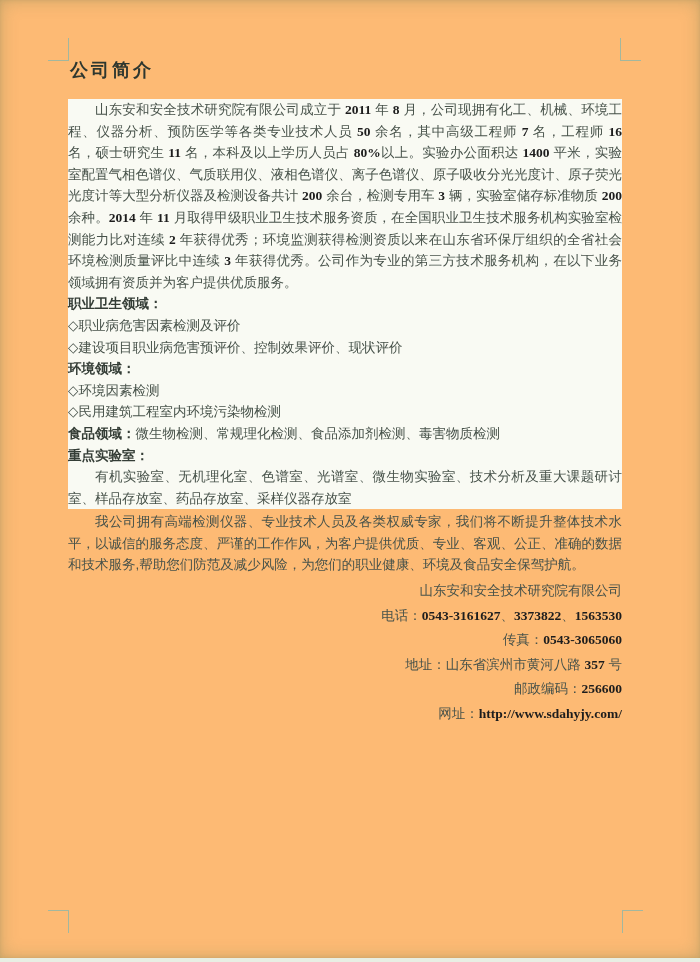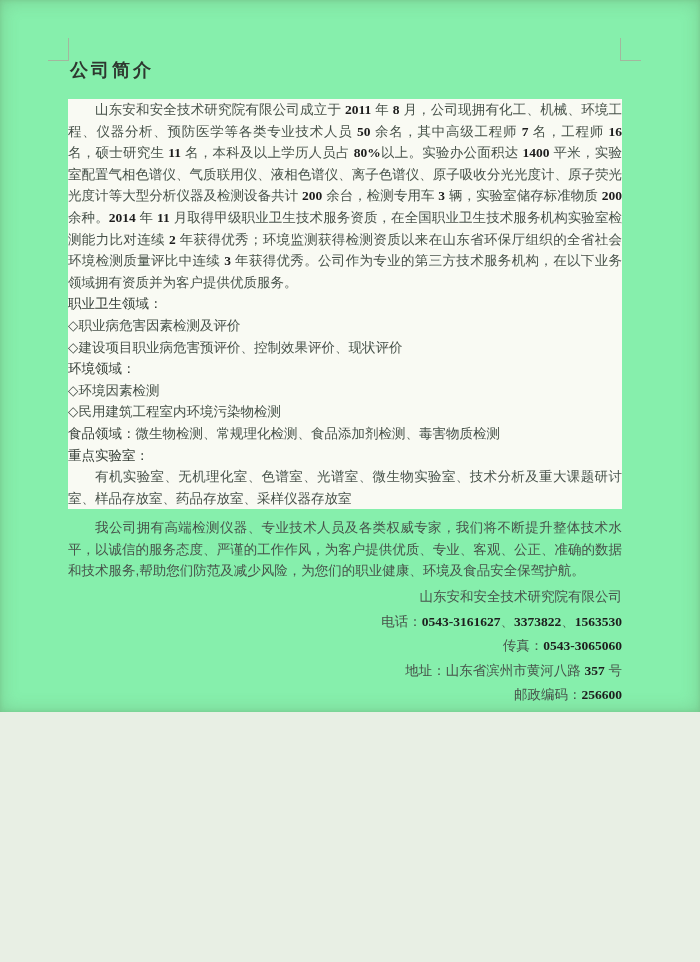--- a/index.html
+++ b/index.html
@@ -1,20 +1,20 @@
 <!DOCTYPE html>
 <html><head>
 <meta charset="utf-8">
 <style>
   html,body{margin:0;padding:0;background:#e8efe4;}
   .page{
     position:relative;
-    width:700px;height:712px;
+    width:700px;height:958px;
     margin:0 auto;
-    background:#86efac;
+    background:#fdba74;
     box-shadow:inset 0 0 18px rgba(88,118,78,.30), inset 0 0 4px rgba(88,118,78,.18);
     font-family:"Liberation Sans","DejaVu Sans",sans-serif;
     overflow:hidden;
   }
   .crop{position:absolute;width:20px;height:22px;}
   .crop.tl{left:48px;top:38px;border-right:1px solid #a3b79e;border-bottom:1px solid #a3b79e;}
   .crop.tr{left:620px;top:38px;border-left:1px solid #a3b79e;border-bottom:1px solid #a3b79e;}
   .crop.bl{left:48px;top:910px;border-right:1px solid #a3b79e;border-top:1px solid #a3b79e;}
   .crop.br{left:622px;top:910px;border-left:1px solid #a3b79e;border-top:1px solid #a3b79e;}
   .content{position:absolute;left:68px;top:58px;width:554px;}
@@ -25,22 +25,22 @@
   }
   .p{
     margin:0;
     font-size:13.5px;line-height:21.6px;
     color:#47524a;
     text-align:justify;
   }
   .white{background:#f9faf3;}
   .indent2{text-indent:2em;}
   .sub{margin-left:20px;}
-  .h{font-weight:normal;color:#343d36;}
-  .closing{margin-top:8px;}
+  .h{font-weight:bold;color:#343d36;}
+  .closing{margin-top:2px;}
   .contact{margin-top:3px;padding-left:14px;}
   .contact .p{line-height:24.5px;text-align:right;}
   .n{font-family:"Liberation Serif","DejaVu Serif",serif;font-weight:bold;color:#1d1d1d;}
 </style>
 </head>
 <body>
 
 <div class="page">
 
   <div class="crop tl"></div>

